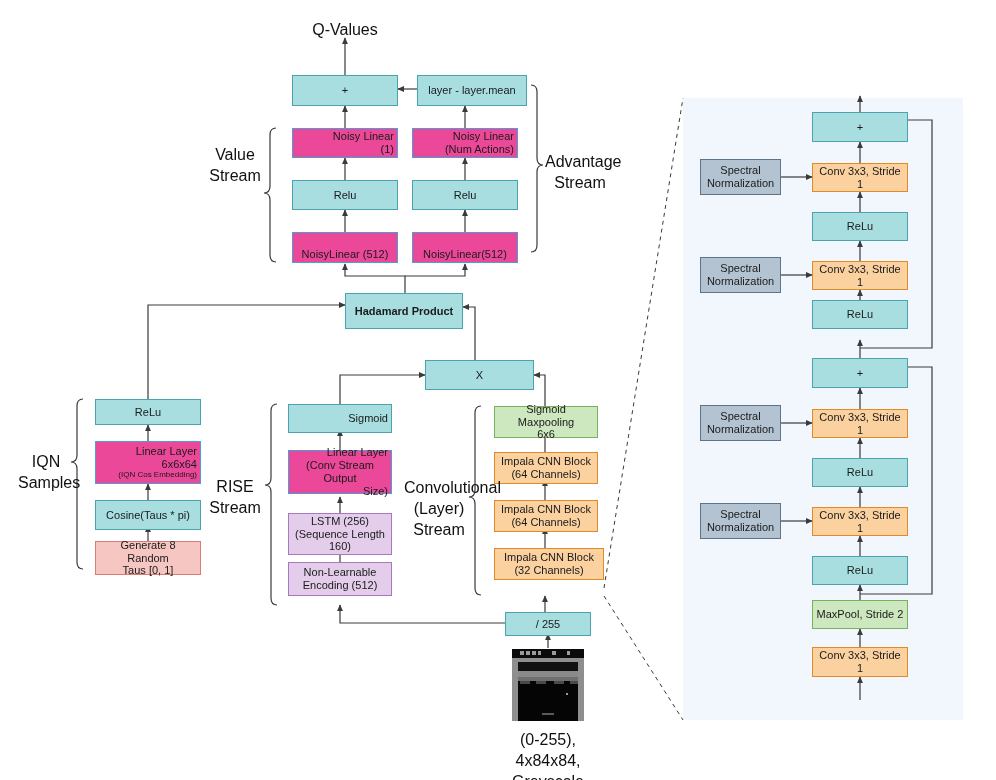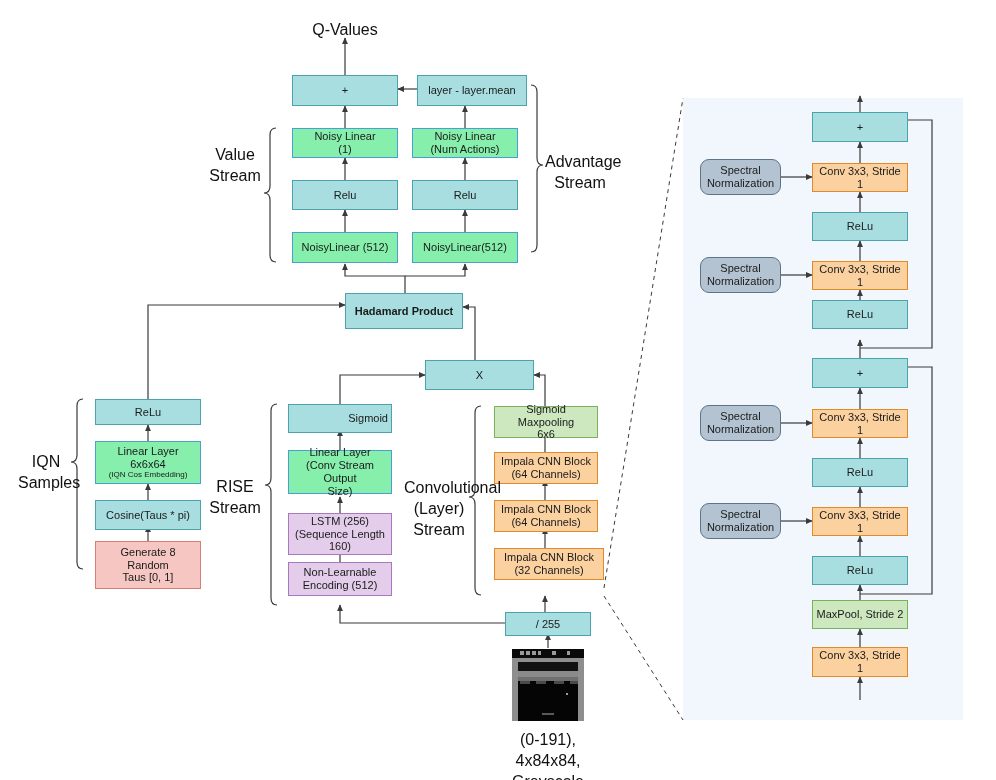--- a/index.html
+++ b/index.html
@@ -4,26 +4,26 @@
 <style>
   html,body{margin:0;padding:0;background:#ffffff;}
   body{width:996px;height:780px;position:relative;overflow:hidden;
        font-family:"Liberation Sans","DejaVu Sans",sans-serif;color:#1a1a1a;}
   #canvas{position:absolute;left:0;top:0;width:996px;height:780px;}
   svg.wires{position:absolute;left:0;top:0;width:996px;height:780px;pointer-events:none;}
   .node{position:absolute;box-sizing:border-box;border:1px solid #3d8d99;
         display:flex;align-items:center;justify-content:center;text-align:center;
         font-size:11px;line-height:1.18;padding:1px 3px;}
   .node.teal{background:#a8dee0;border-color:#4aa3ad;}
-  .node.blue{background:#86efac;border-color:#4a9fd4;}
+  .node.blue{background:#ec4899;border-color:#4a9fd4;align-items:flex-end;}
   .node.orange{background:#fbd1a0;border-color:#e08a28;}
   .node.green{background:#cde7bf;border-color:#78b25d;}
   .node.purple{background:#e3cdea;border-color:#a878c0;}
   .node.pink{background:#f6c6c2;border-color:#d97c74;}
-  .node.grey{background:#b3c3d1;border-color:#5f7387;border-radius:9px;}
+  .node.grey{background:#b3c3d1;border-color:#5f7387;}
   .cap{position:absolute;font-size:16px;line-height:1.3;text-align:center;color:#111;}
   .node .sub{display:block;font-size:8px;line-height:1.1;}
   .thumb{position:absolute;image-rendering:pixelated;}
   .zoompanel{position:absolute;background:#f2f6fd;border:0;}
 </style>
 </head>
 <body>
 
 <div id="canvas">
 
@@ -176,21 +176,21 @@
     <span>ReLu</span>
   </div>
   <div class="node blue" style="left:95px;top:441px;width:106px;height:43px;flex-direction:column;">
     <span>Linear Layer</span>
     <span>6x6x64</span>
     <span class="sub">(IQN Cos Embedding)</span>
   </div>
   <div class="node teal" style="left:95px;top:500px;width:106px;height:30px;">
     <span>Cosine(Taus * pi)</span>
   </div>
-  <div class="node pink" style="left:95px;top:541px;width:106px;height:48px;flex-direction:column;justify-content:center;">
+  <div class="node pink" style="left:95px;top:541px;width:106px;height:34px;flex-direction:column;justify-content:center;">
     <span>Generate 8 Random</span>
     <span>Taus [0, 1]</span>
   </div>
 
   <div class="node teal" style="left:288px;top:404px;width:104px;height:29px;justify-content:flex-end;">
     <span>Sigmoid</span>
   </div>
   <div class="node blue" style="left:288px;top:450px;width:104px;height:44px;flex-direction:column;">
     <span>Linear Layer</span>
     <span>(Conv Stream Output</span>
@@ -243,21 +243,21 @@
     <div style="position:absolute;left:6px;top:32px;width:60px;height:40px;background:#050505;"></div>
     <div style="position:absolute;left:8px;top:32px;width:10px;height:3px;background:#4a4a4a;"></div>
     <div style="position:absolute;left:24px;top:32px;width:10px;height:3px;background:#4a4a4a;"></div>
     <div style="position:absolute;left:42px;top:32px;width:10px;height:3px;background:#4a4a4a;"></div>
     <div style="position:absolute;left:58px;top:32px;width:8px;height:3px;background:#4a4a4a;"></div>
     <div style="position:absolute;left:54px;top:44px;width:2px;height:2px;background:#9a9a9a;"></div>
     <div style="position:absolute;left:30px;top:64px;width:12px;height:2px;background:#5a5a5a;"></div>
   </div>
 
   <div class="cap" style="left:488px;top:730px;width:120px;">
-    <div>(0-191), 4x84x84,</div>
+    <div>(0-255), 4x84x84,</div>
     <div>Greyscale</div>
   </div>
 
   <div class="cap" style="left:205px;top:145px;width:60px;">
     <div>Value</div>
     <div>Stream</div>
   </div>
 
   <div class="cap" style="left:545px;top:152px;width:70px;">
     <div>Advantage</div>

